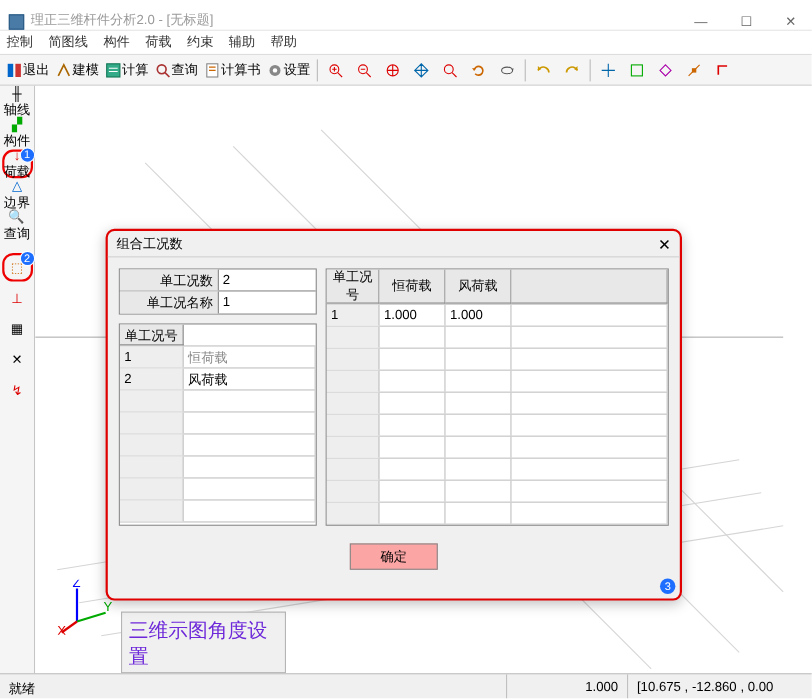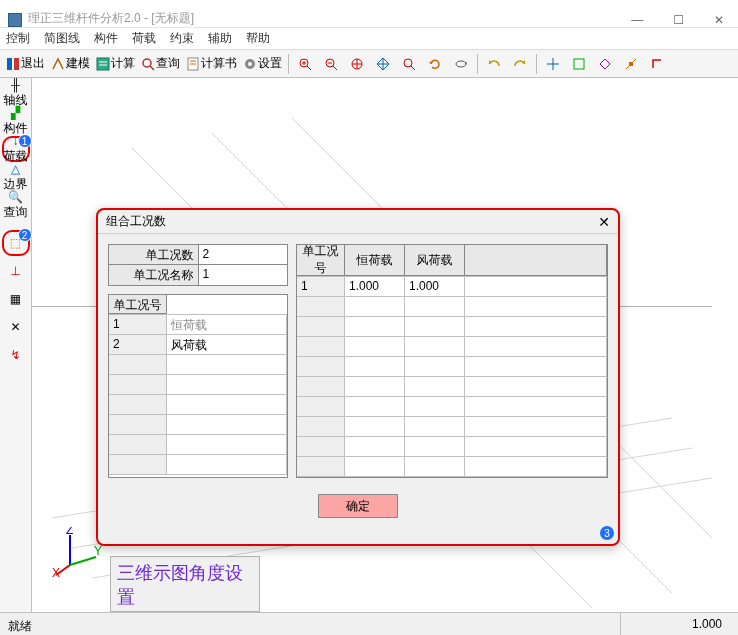--- a/index.html
+++ b/index.html
@@ -421,13 +421,14 @@
     </div>
     <button class="ok-btn">确定</button>
     <div class="dlg-badge">3</div>
   </div>
 </div>
 
 <div class="status-bar">
   <div style="flex:0 0 60px">就绪</div>
   <div style="flex:1"></div>
   <div class="cell" style="width:110px;justify-content:flex-end">1.000</div>
+  <div class="cell" style="width:160px">[10.675 , -12.860 , 0.00</div>
 </div>
 
 </body></html>

